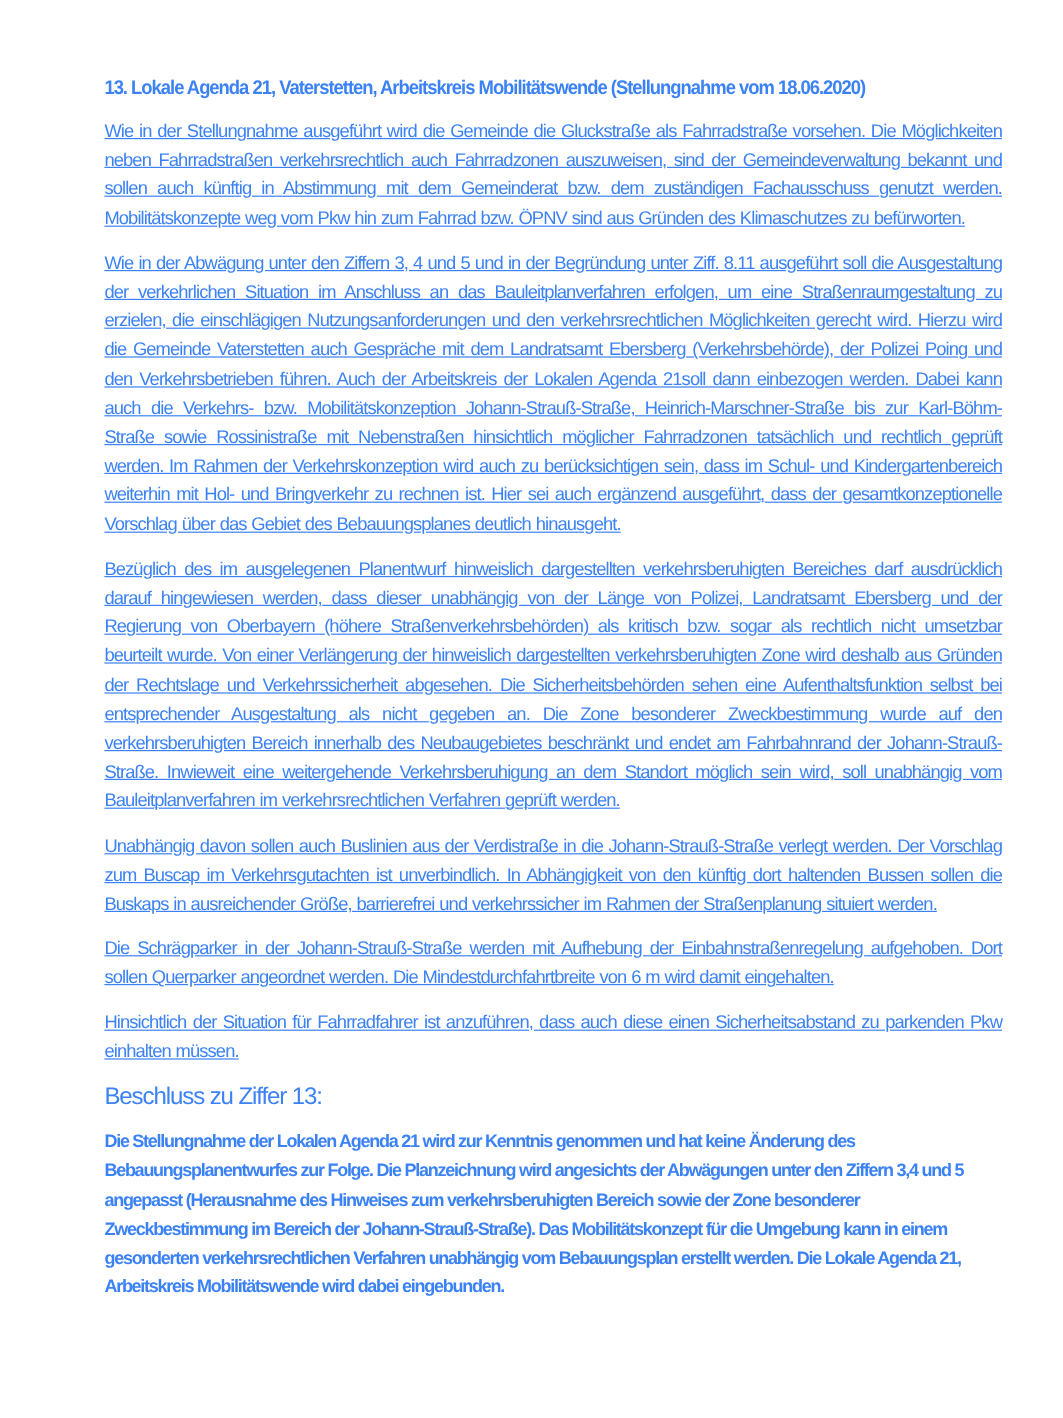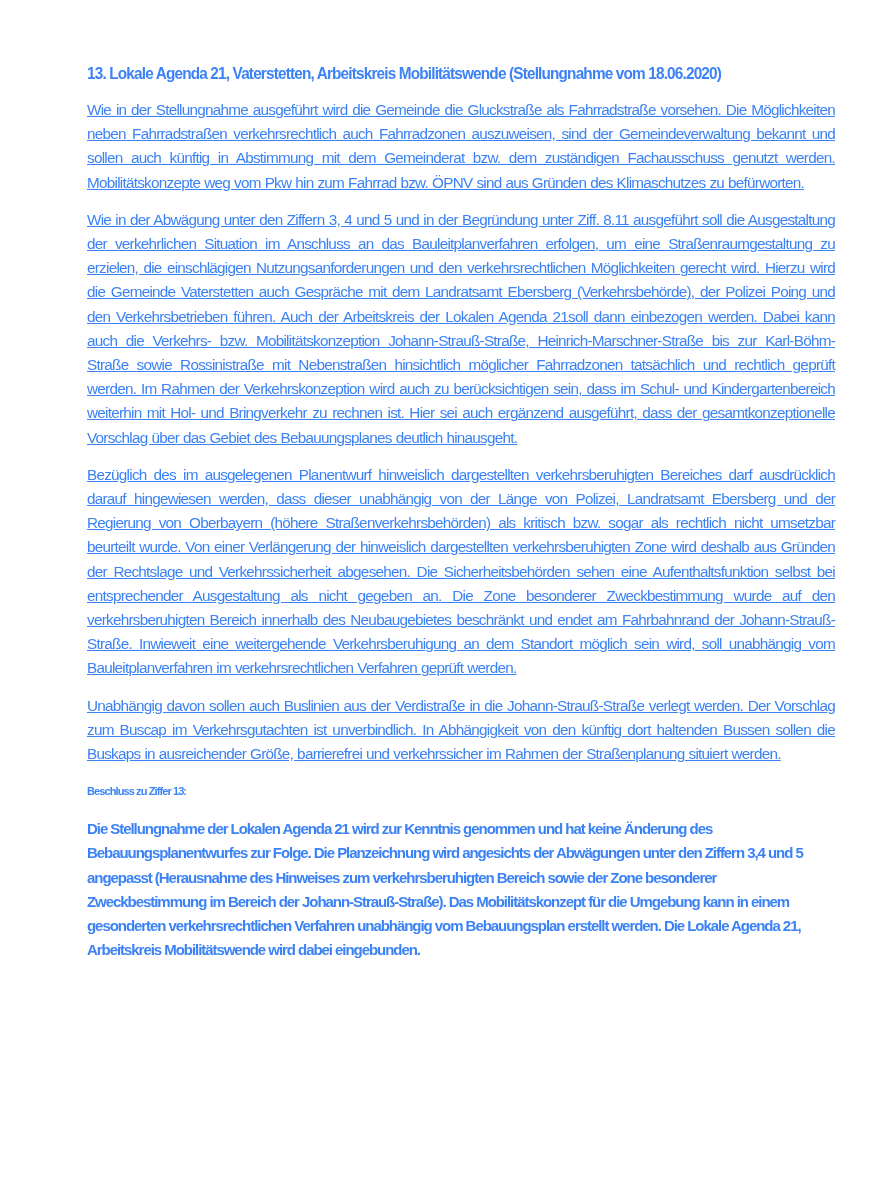--- a/index.html
+++ b/index.html
@@ -15,33 +15,35 @@
     margin: 0 0 14px 0; line-height: 22px; white-space: nowrap;
     transform: scaleX(0.93); transform-origin: left;
   }
   .para {
     font-size: 15.3px; line-height: 24.2px; text-align: justify;
     letter-spacing: -0.75px; word-spacing: 0.5px;
     margin: 0 0 13px 0;
     text-decoration: underline;
   }
   .subheading {
-    font-size: 11px; font-weight: bold; letter-spacing: -0.9px;
+    font-size: 20px; font-weight: normal; letter-spacing: -0.9px;
     margin: 0 0 14px 0; line-height: 24px;
   }
   .decision {
     font-size: 15px; font-weight: bold; line-height: 24.2px;
     letter-spacing: -1.05px; text-align: left; margin: 0;
     width: 740px;
   }
 </style>
 </head>
 <body>
 
 <div class="page">
   <h1 class="heading">13. Lokale Agenda 21, Vaterstetten, Arbeitskreis Mobilitätswende (Stellungnahme vom 18.06.2020)</h1>
   <p class="para">Wie in der Stellungnahme ausgeführt wird die Gemeinde die Gluckstraße als Fahrradstraße vorsehen. Die Möglichkeiten neben Fahrradstraßen verkehrsrechtlich auch Fahrradzonen auszuweisen, sind der Gemeindeverwaltung bekannt und sollen auch künftig in Abstimmung mit dem Gemeinderat bzw. dem zuständigen Fachausschuss genutzt werden. Mobilitätskonzepte weg vom Pkw hin zum Fahrrad bzw. ÖPNV sind aus Gründen des Klimaschutzes zu befürworten.</p>
   <p class="para">Wie in der Abwägung unter den Ziffern 3, 4 und 5 und in der Begründung unter Ziff. 8.11 ausgeführt soll die Ausgestaltung der verkehrlichen Situation im Anschluss an das Bauleitplanverfahren erfolgen, um eine Straßenraumgestaltung zu erzielen, die einschlägigen Nutzungsanforderungen und den verkehrsrechtlichen Möglichkeiten gerecht wird. Hierzu wird die Gemeinde Vaterstetten auch Gespräche mit dem Landratsamt Ebersberg (Verkehrsbehörde), der Polizei Poing und den Verkehrsbetrieben führen. Auch der Arbeitskreis der Lokalen Agenda 21soll dann einbezogen werden. Dabei kann auch die Verkehrs- bzw. Mobilitätskonzeption Johann-Strauß-Straße, Heinrich-Marschner-Straße bis zur Karl-Böhm-Straße sowie Rossinistraße mit Nebenstraßen hinsichtlich möglicher Fahrradzonen tatsächlich und rechtlich geprüft werden. Im Rahmen der Verkehrskonzeption wird auch zu berücksichtigen sein, dass im Schul- und Kindergartenbereich weiterhin mit Hol- und Bringverkehr zu rechnen ist. Hier sei auch ergänzend ausgeführt, dass der gesamtkonzeptionelle Vorschlag über das Gebiet des Bebauungsplanes deutlich hinausgeht.</p>
   <p class="para">Bezüglich des im ausgelegenen Planentwurf hinweislich dargestellten verkehrsberuhigten Bereiches darf ausdrücklich darauf hingewiesen werden, dass dieser unabhängig von der Länge von Polizei, Landratsamt Ebersberg und der Regierung von Oberbayern (höhere Straßenverkehrsbehörden) als kritisch bzw. sogar als rechtlich nicht umsetzbar beurteilt wurde. Von einer Verlängerung der hinweislich dargestellten verkehrsberuhigten Zone wird deshalb aus Gründen der Rechtslage und Verkehrssicherheit abgesehen. Die  Sicherheitsbehörden sehen eine Aufenthaltsfunktion selbst bei entsprechender Ausgestaltung als nicht gegeben an. Die Zone besonderer Zweckbestimmung wurde auf den verkehrsberuhigten Bereich innerhalb des Neubaugebietes beschränkt und endet am Fahrbahnrand der Johann-Strauß-Straße. Inwieweit eine weitergehende Verkehrsberuhigung an dem Standort möglich sein wird, soll unabhängig vom Bauleitplanverfahren im verkehrsrechtlichen Verfahren geprüft werden.</p>
   <p class="para">Unabhängig davon sollen auch Buslinien aus der Verdistraße in die Johann-Strauß-Straße verlegt werden. Der Vorschlag zum Buscap im Verkehrsgutachten ist unverbindlich. In Abhängigkeit von den künftig dort haltenden Bussen sollen die Buskaps in ausreichender Größe, barrierefrei und verkehrssicher im Rahmen der Straßenplanung situiert werden.</p>
+  <p class="para">Die Schrägparker in der Johann-Strauß-Straße werden mit Aufhebung der Einbahnstraßenregelung aufgehoben. Dort sollen Querparker angeordnet werden. Die Mindestdurchfahrtbreite von 6 m wird damit eingehalten.</p>
+  <p class="para">Hinsichtlich der Situation für Fahrradfahrer ist anzuführen, dass auch diese einen Sicherheitsabstand zu parkenden Pkw einhalten müssen.</p>
   <h2 class="subheading">Beschluss zu Ziffer 13:</h2>
   <p class="decision">Die Stellungnahme der Lokalen Agenda 21 wird zur Kenntnis genommen und hat keine Änderung des Bebauungsplanentwurfes zur Folge. Die Planzeichnung wird angesichts der Abwägungen unter den Ziffern 3,4 und 5 angepasst (Herausnahme des Hinweises zum verkehrsberuhigten Bereich sowie der Zone besonderer Zweckbestimmung im Bereich der Johann-Strauß-Straße). Das Mobilitätskonzept für die Umgebung kann in einem gesonderten verkehrsrechtlichen Verfahren unabhängig vom Bebauungsplan erstellt werden. Die Lokale Agenda 21, Arbeitskreis Mobilitätswende wird dabei eingebunden.</p>
 </div>
 
 </body></html>

